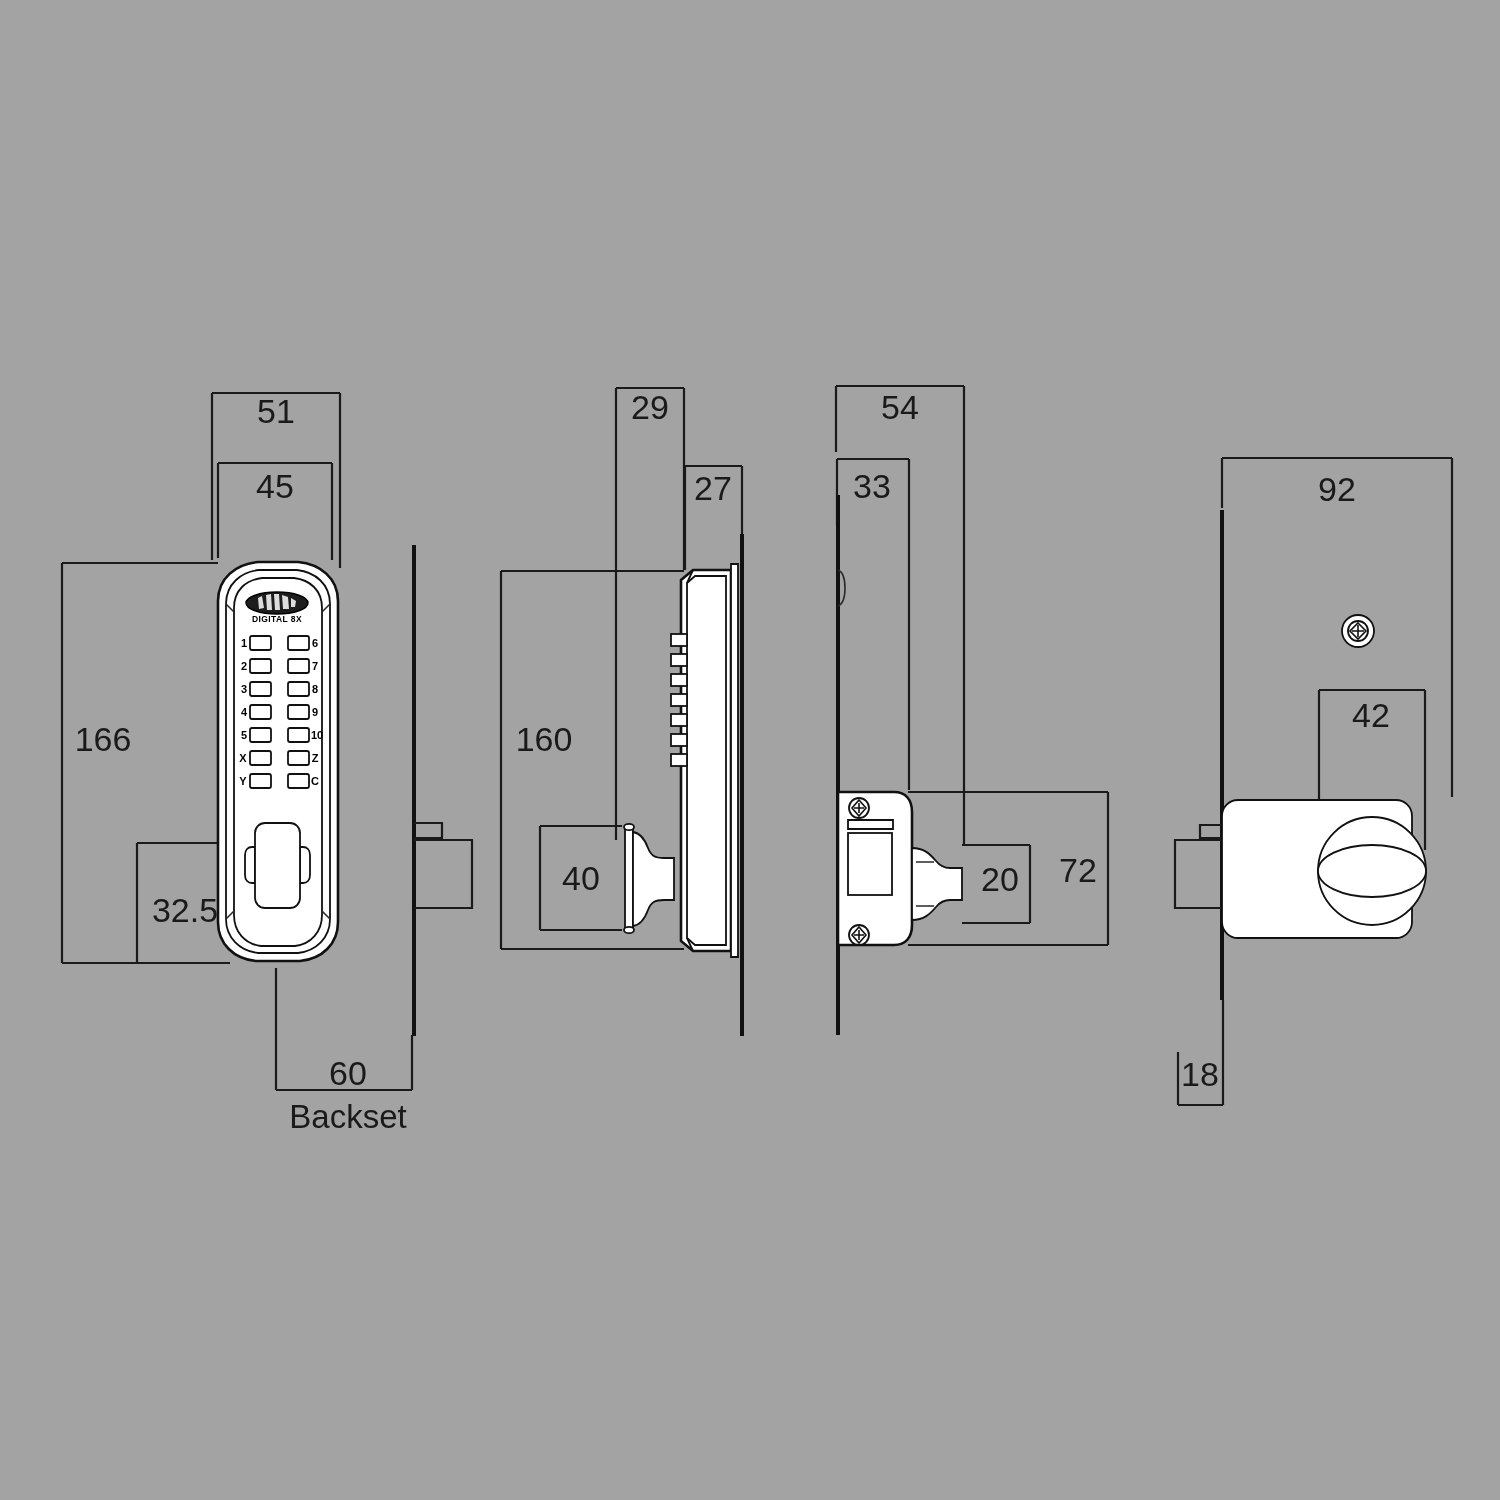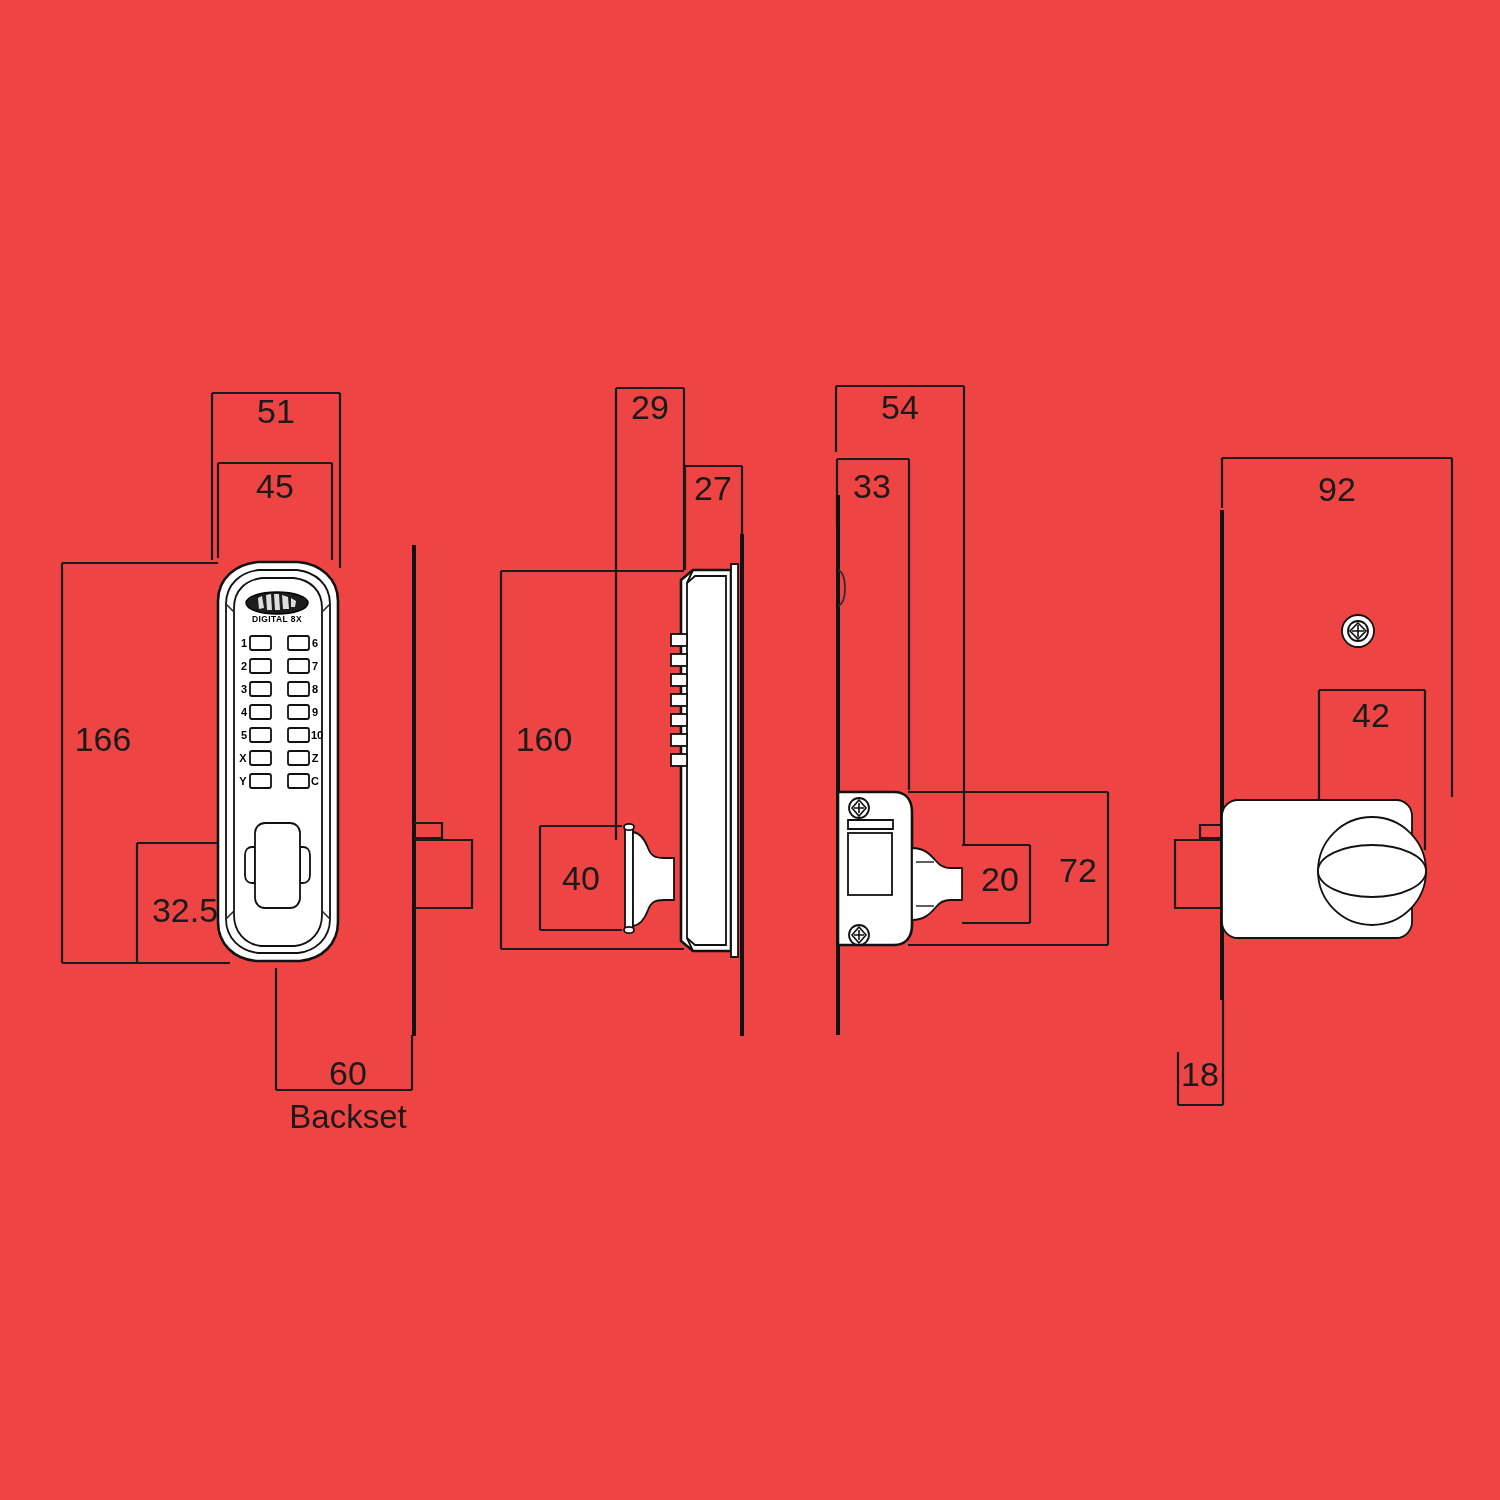--- a/index.html
+++ b/index.html
@@ -2,21 +2,21 @@
 <html><head>
 <meta charset="utf-8">
 <style>
   html,body{margin:0;padding:0;background:#ffffff;}
   body{
     width:1500px;height:1500px;
     font-family:"Liberation Sans", sans-serif;
     color:#1a1a1a;
     overflow:hidden;
   }
-  #stage{position:relative;width:1500px;height:1500px;background:#ef4444;}
+  #stage{position:relative;width:1500px;height:1500px;background:#a3a3a3;}
   svg.draw{position:absolute;left:0;top:0;width:1500px;height:1500px;}
   .dimtxt{
     font-family:"Liberation Sans", sans-serif;
     font-size:34px;
     fill:#1a1a1a;
     text-anchor:middle;
     dominant-baseline:middle;
     font-weight:400;
   }
   .caption{

